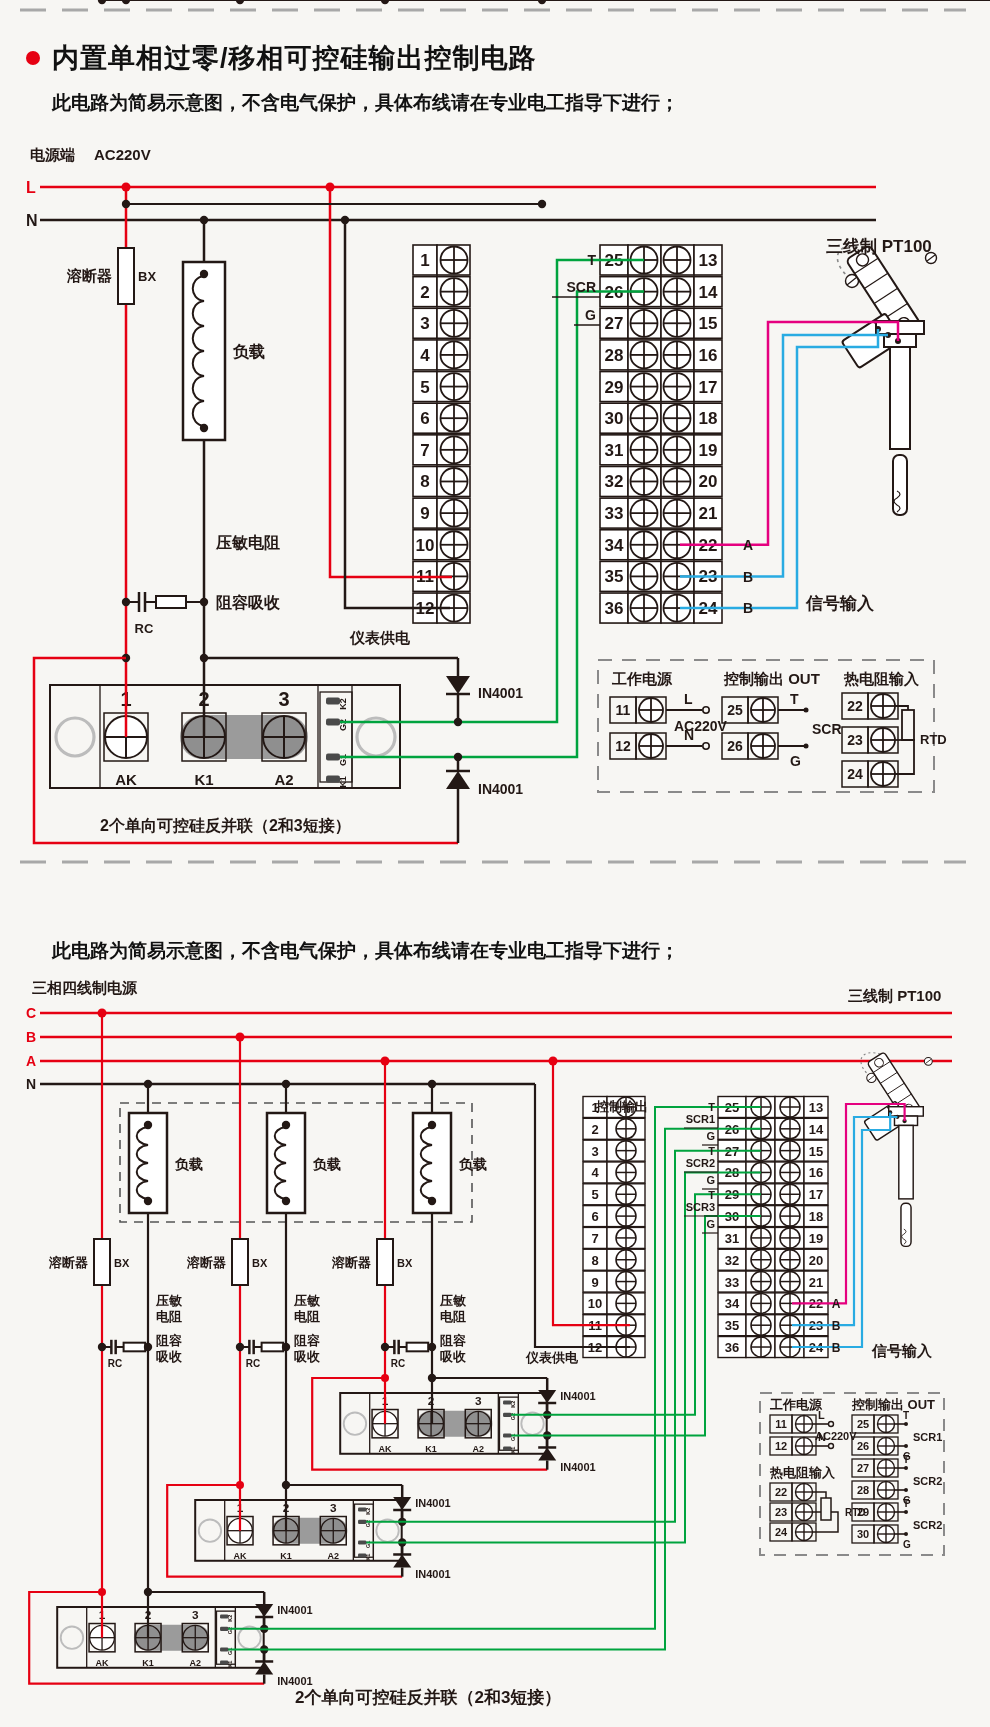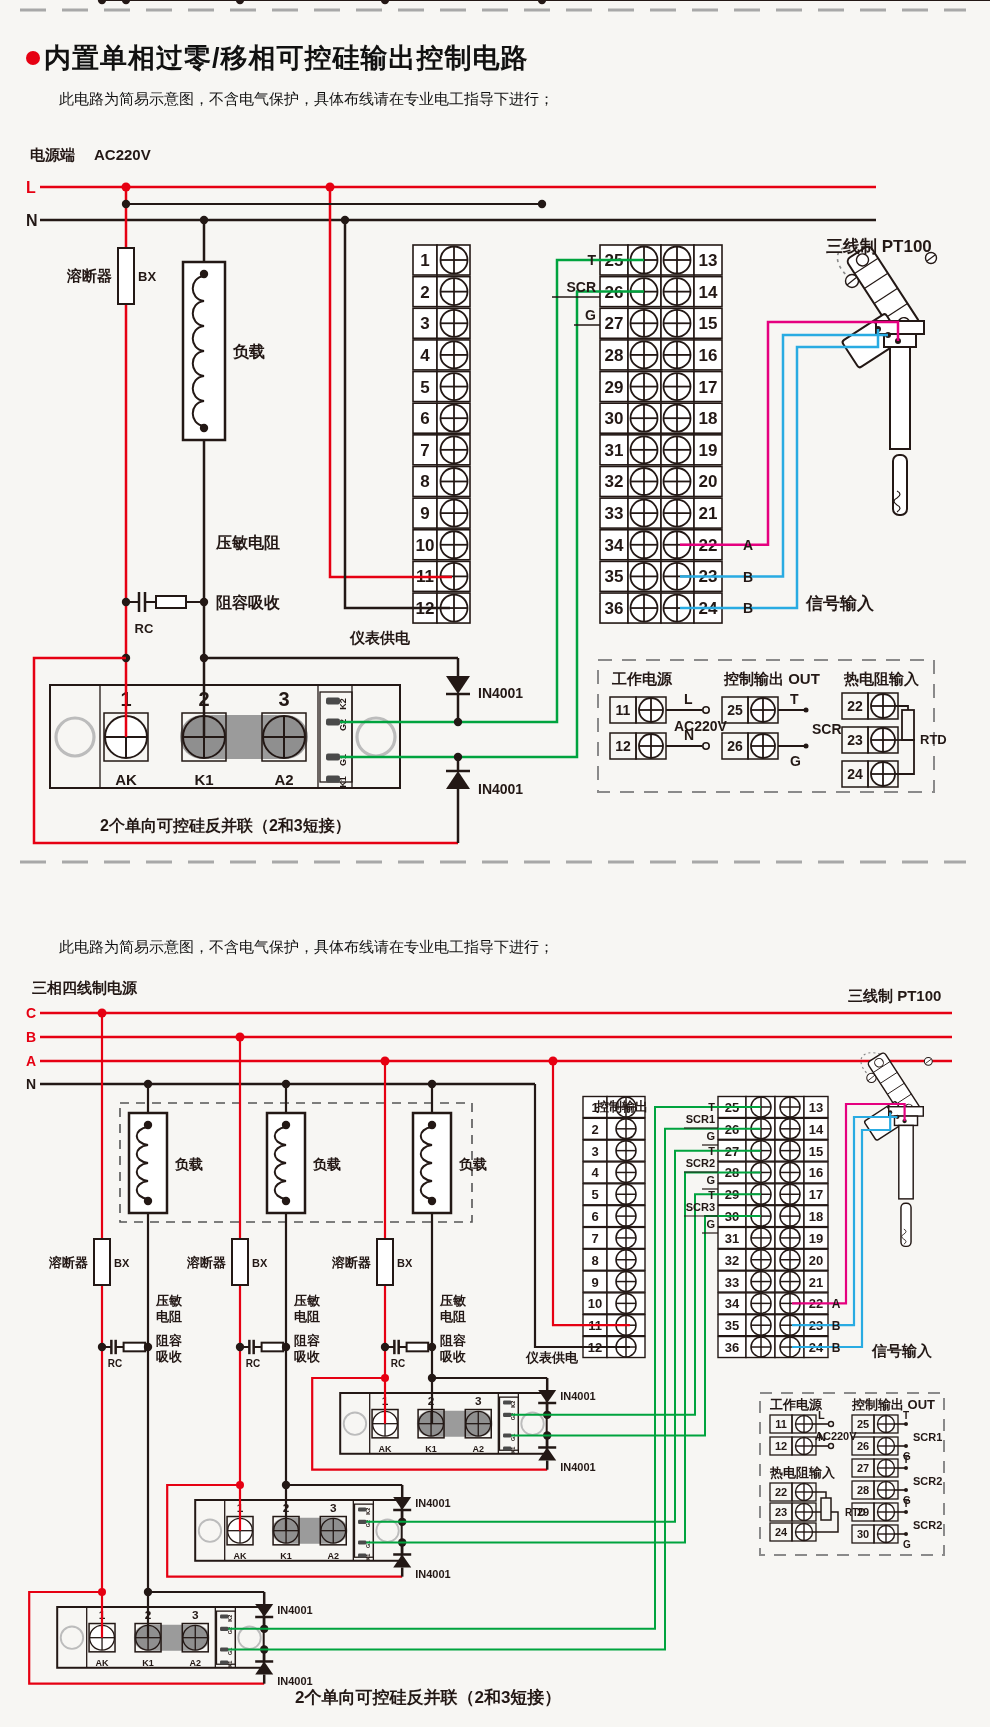--- a/index.html
+++ b/index.html
@@ -1,22 +1,22 @@
 <!DOCTYPE html>
 <html><head>
 <meta charset="utf-8">
 <style>
   html,body{margin:0;padding:0;}
   body{width:990px;height:1727px;background:#f7f6f3;font-family:"Liberation Sans","DejaVu Sans",sans-serif;position:relative;overflow:hidden;}
   #page{position:absolute;inset:0;width:990px;height:1727px;}
   svg{position:absolute;left:0;top:0;}
   svg text{font-family:"Liberation Sans","DejaVu Sans",sans-serif;}
-  .sect-title{position:absolute;display:flex;align-items:center;gap:4px;font-size:27px;font-weight:bold;color:#111;letter-spacing:1px;}
+  .sect-title{position:absolute;display:flex;align-items:center;gap:12px;font-size:27px;font-weight:bold;color:#111;letter-spacing:1px;}
   .bullet{width:14px;height:14px;border-radius:50%;background:#e60012;flex:0 0 auto;}
-  .sect-sub{position:absolute;font-size:15px;font-weight:normal;color:#111;margin-left:7px;}
+  .sect-sub{position:absolute;font-size:19px;font-weight:bold;color:#111;}
 </style>
 </head>
 <body>
 
 <div id="page">
   <svg id="svg" width="990" height="1727" viewBox="0 0 990 1727">
       <g>
         <line x1="20" y1="10" x2="966" y2="10" stroke="#a8a8a8" stroke-width="3" fill="none" stroke-dasharray="26,16"></line>
         <g>
           <rect x="413" y="245" width="24" height="30" rx="0" fill="#fff" stroke="#231815" stroke-width="1.6"></rect>

